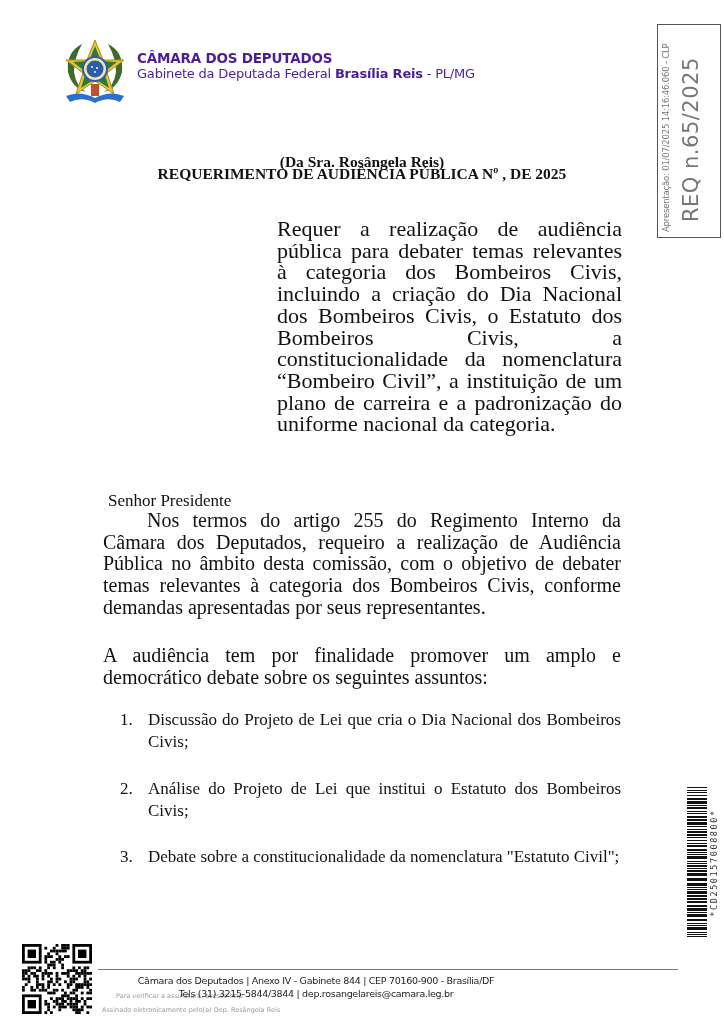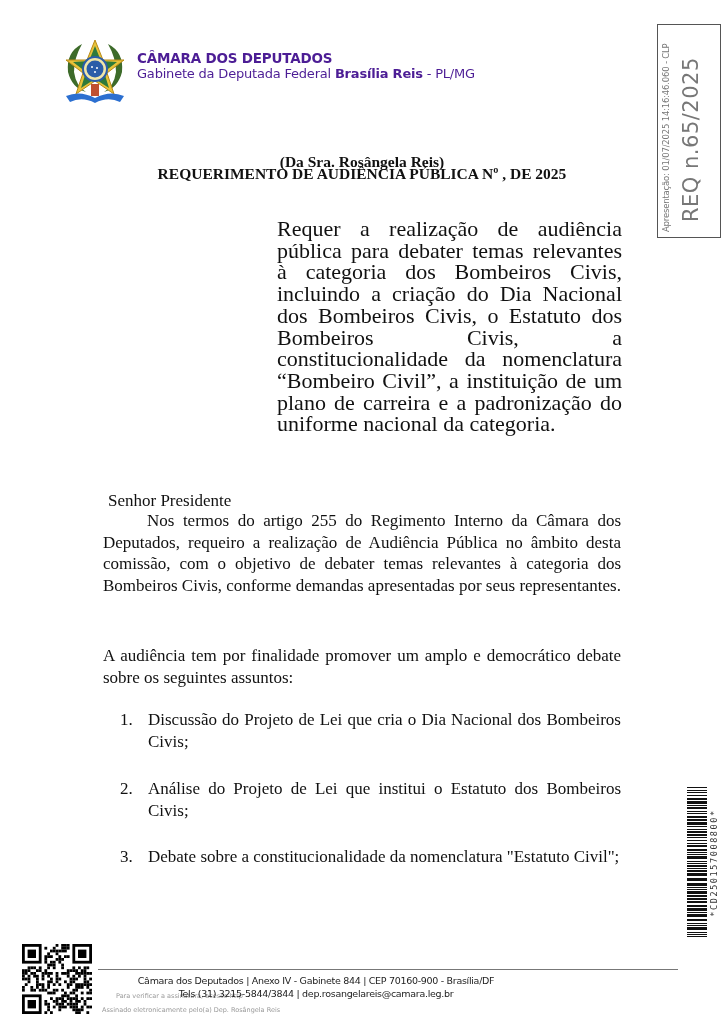--- a/index.html
+++ b/index.html
@@ -20,21 +20,21 @@
 
   
   .title { position:absolute; left:0; width:724px; text-align:center; font-weight:bold; font-size:15.5px; }
   .title1 { top:152px;margin-top:13px; }
   .title2 { top:153px; font-size:15.5px; }
 
   
   .ementa { position:absolute; left:277px; top:218px; width:345px; font-size:22px; line-height:21.7px; text-align:justify; }
 
   .greet { position:absolute; left:108px; top:463px; font-size:17px;margin-top:28px; }
-  .para { position:absolute; left:103px; width:518px; font-size:17px; line-height:21.7px; text-align:justify; }
+  .para { position:absolute; left:103px; width:518px; font-size:20px; line-height:21.7px; text-align:justify; }
   .p1 { top:510px; text-indent:44px; }
   .p2 { top:645px; }
 
   .list { position:absolute; left:120px; width:501px; font-size:17px; line-height:22px; }
   .li { position:absolute; left:0; width:501px; display:flex; }
   .li-num { width:28px; flex:none; }
   .li-text { flex:1; text-align:justify; }
   .li1 { top:709px; } .li2 { top:778px; } .li3 { top:846px; }
 
   

